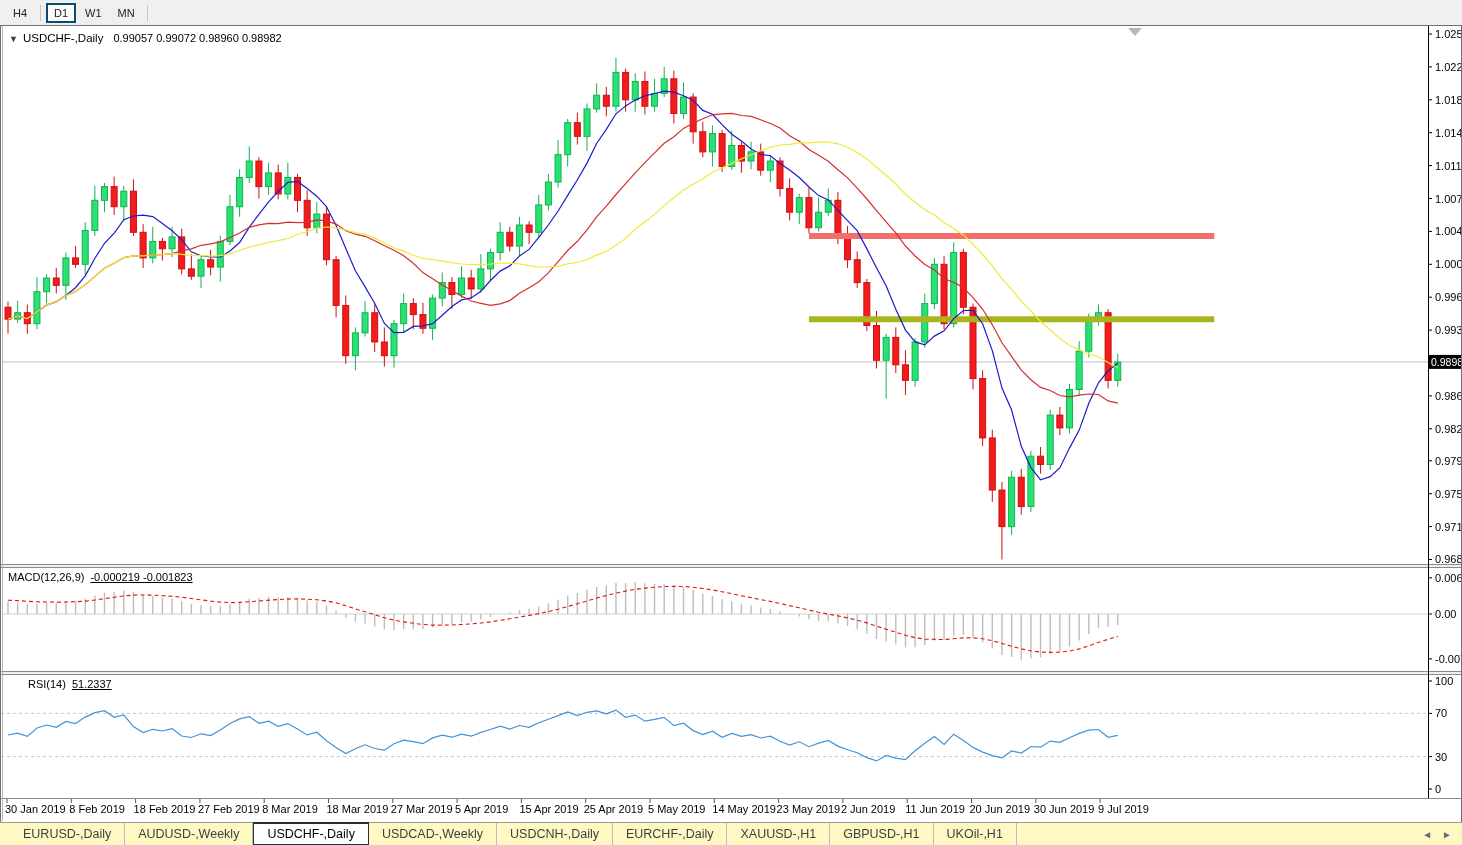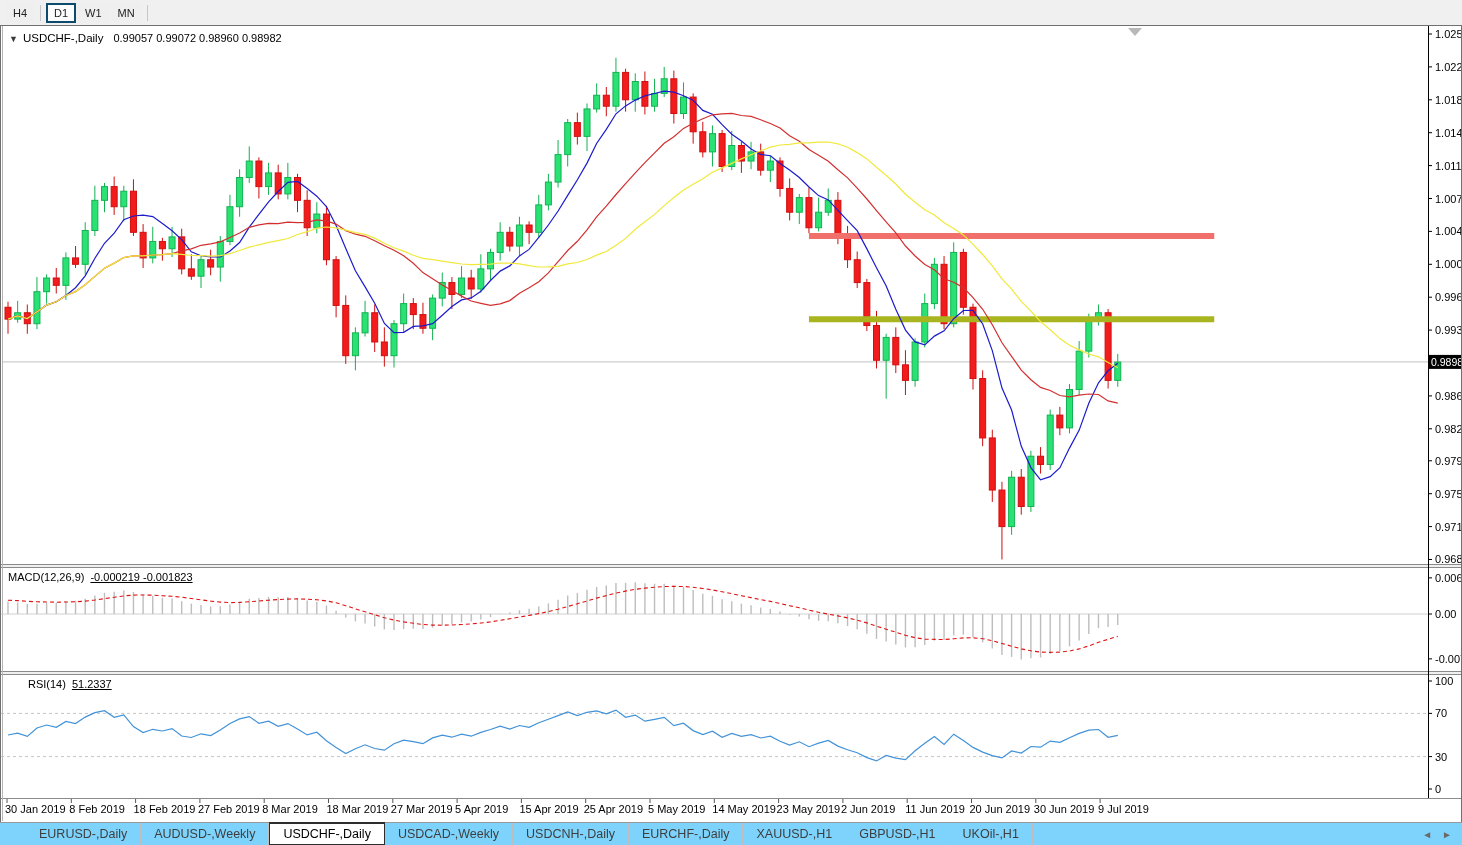--- a/index.html
+++ b/index.html
@@ -31,22 +31,22 @@
   #title-label { left:8px; top:6px; }
   #title-label .tri { color:#3c3c3c; font-size:9px; margin-right:5px; }
   #title-label .sym { font-size:11.5px; }
   #title-label .ohlc { margin-left:10px; }
   #macd-label { left:7px; top:545px; }
   #macd-label span + span, #rsi-label span + span { margin-left:6px;text-decoration:underline; }
   #rsi-label { left:7px; top:652px;margin-left:20px; }
   
   #tabbar {
     position:absolute; left:0; top:822px; width:1462px; height:23px;
-    background:#7dd3fc; border-top:1px solid #999;
-    display:flex; align-items:stretch; padding-left:26px; font-size:12.5px; color:#3e3e3e;
+    background:#fef9c3; border-top:1px solid #999;
+    display:flex; align-items:stretch; padding-left:10px; font-size:12.5px; color:#3e3e3e;
   }
   .tab {
     display:flex; align-items:center; padding:0 13px; border-right:1px solid #bdbdbd;
     white-space:nowrap; cursor:default;
   }
   .tab.active {
     background:#ffffff; border:1px solid #2d2d2d; border-top-width:2px;
     color:#000; margin-top:-1px; position:relative; z-index:2;
   }
   #tab-scrollers {

